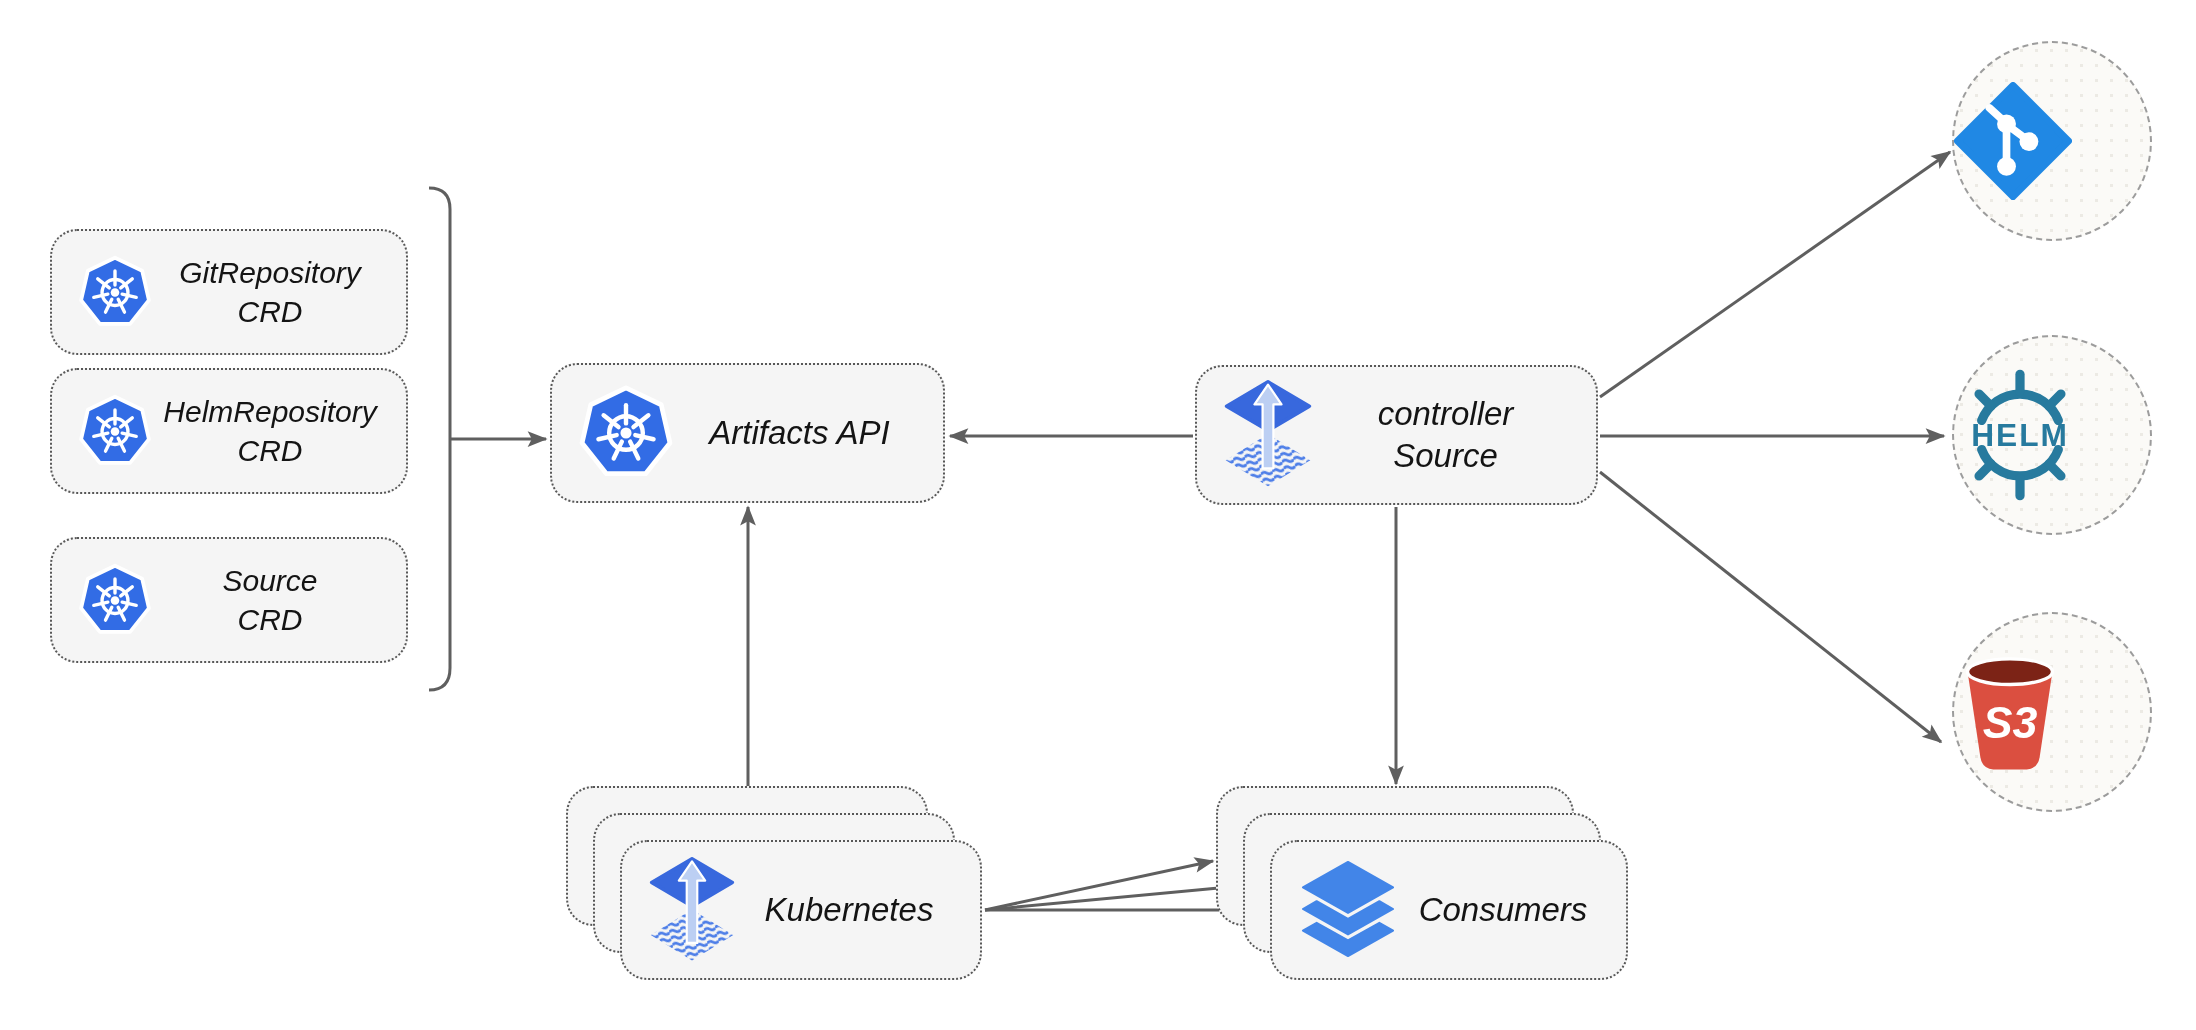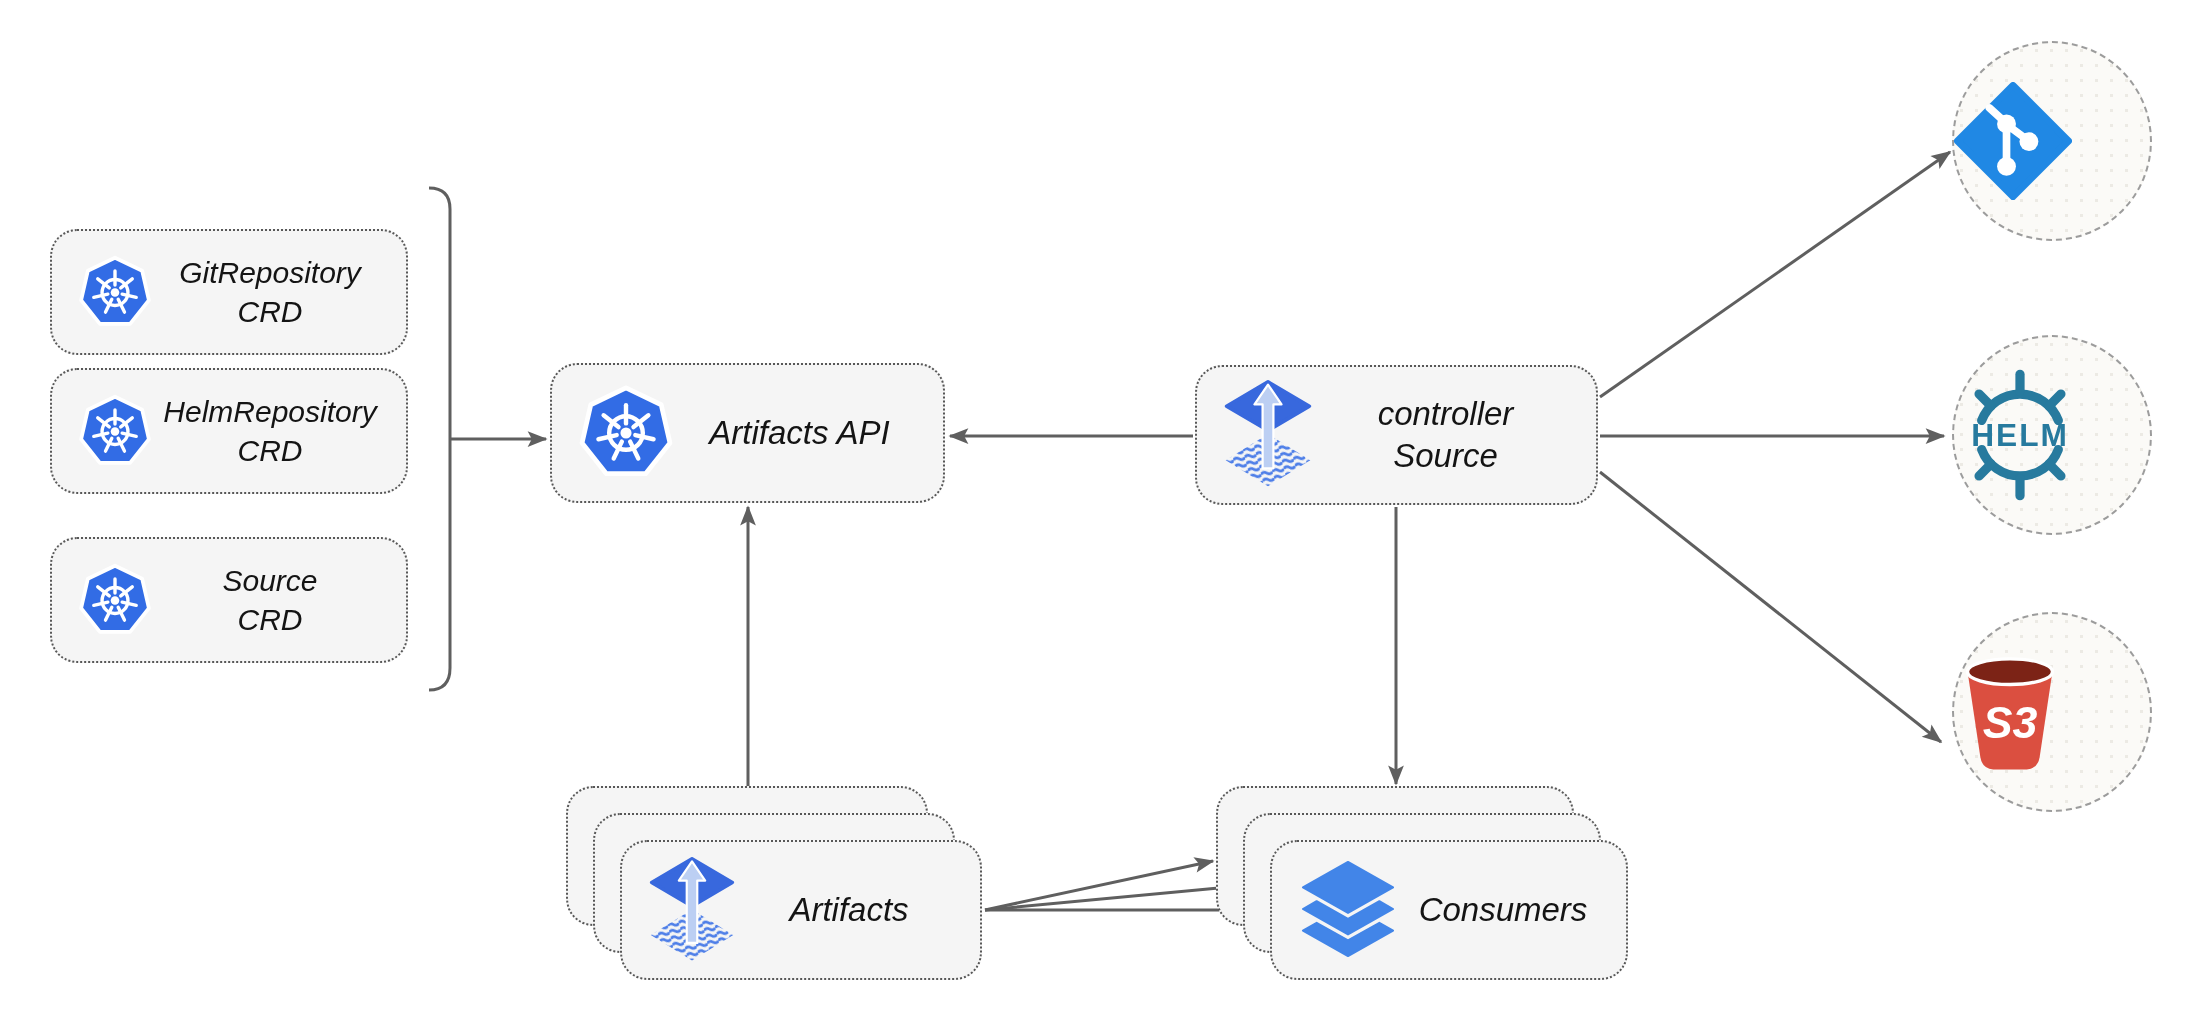--- a/index.html
+++ b/index.html
@@ -169,21 +169,21 @@
     <svg class="icon" width="88" height="107" viewBox="0 0 100 122">
       <defs>
         <pattern id="fxb-s" width="13" height="7.6" patternUnits="userSpaceOnUse" patternTransform="rotate(-14 50 90)">
           <path d="M0,3.8 Q3.25,0.6 6.5,3.8 T13,3.8" fill="none" stroke="var(--flux_stripe,#4D7EE8)" stroke-width="3.1"></path>
         </pattern>
       </defs>
       <polygon points="50,2 96,29 50,56 4,29" fill="var(--flux_blue,#3868DD)" stroke="var(--flux_blue,#3868DD)" stroke-width="4" stroke-linejoin="round"></polygon>
       <polygon points="50,60 97,89 50,118 3,89" fill="url(#fxb-s)"></polygon>
       <path d="M50,5 L35,27 L44,27 L44,98 L56,98 L56,27 L65,27 Z" fill="var(--flux_arrow,#BCCFF3)" stroke="#fff" stroke-width="2.5" stroke-linejoin="round"></path>
     </svg>
-    <div class="txt">Artifacts</div>
+    <div class="txt">Kubernetes</div>
   </div>
 
   <div class="stackbox" style="left:1216px; top:786px; width:358px; height:140px;"></div>
   <div class="stackbox" style="left:1243px; top:813px; width:358px; height:140px;"></div>
   <div class="node" style="left:1270px; top:840px; width:358px; height:140px;">
     <svg class="icon" width="100" height="100" viewBox="0 0 100 102">
       <g fill="var(--layers_blue,#4285E8)" stroke="var(--layers_blue,#4285E8)" stroke-width="2" stroke-linejoin="round">
         <polygon points="50,2 96,28 50,54 4,28"></polygon>
         <polygon points="4,50 18,42 50,60 82,42 96,50 50,76"></polygon>
         <polygon points="4,72 18,64 50,82 82,64 96,72 50,98"></polygon>

